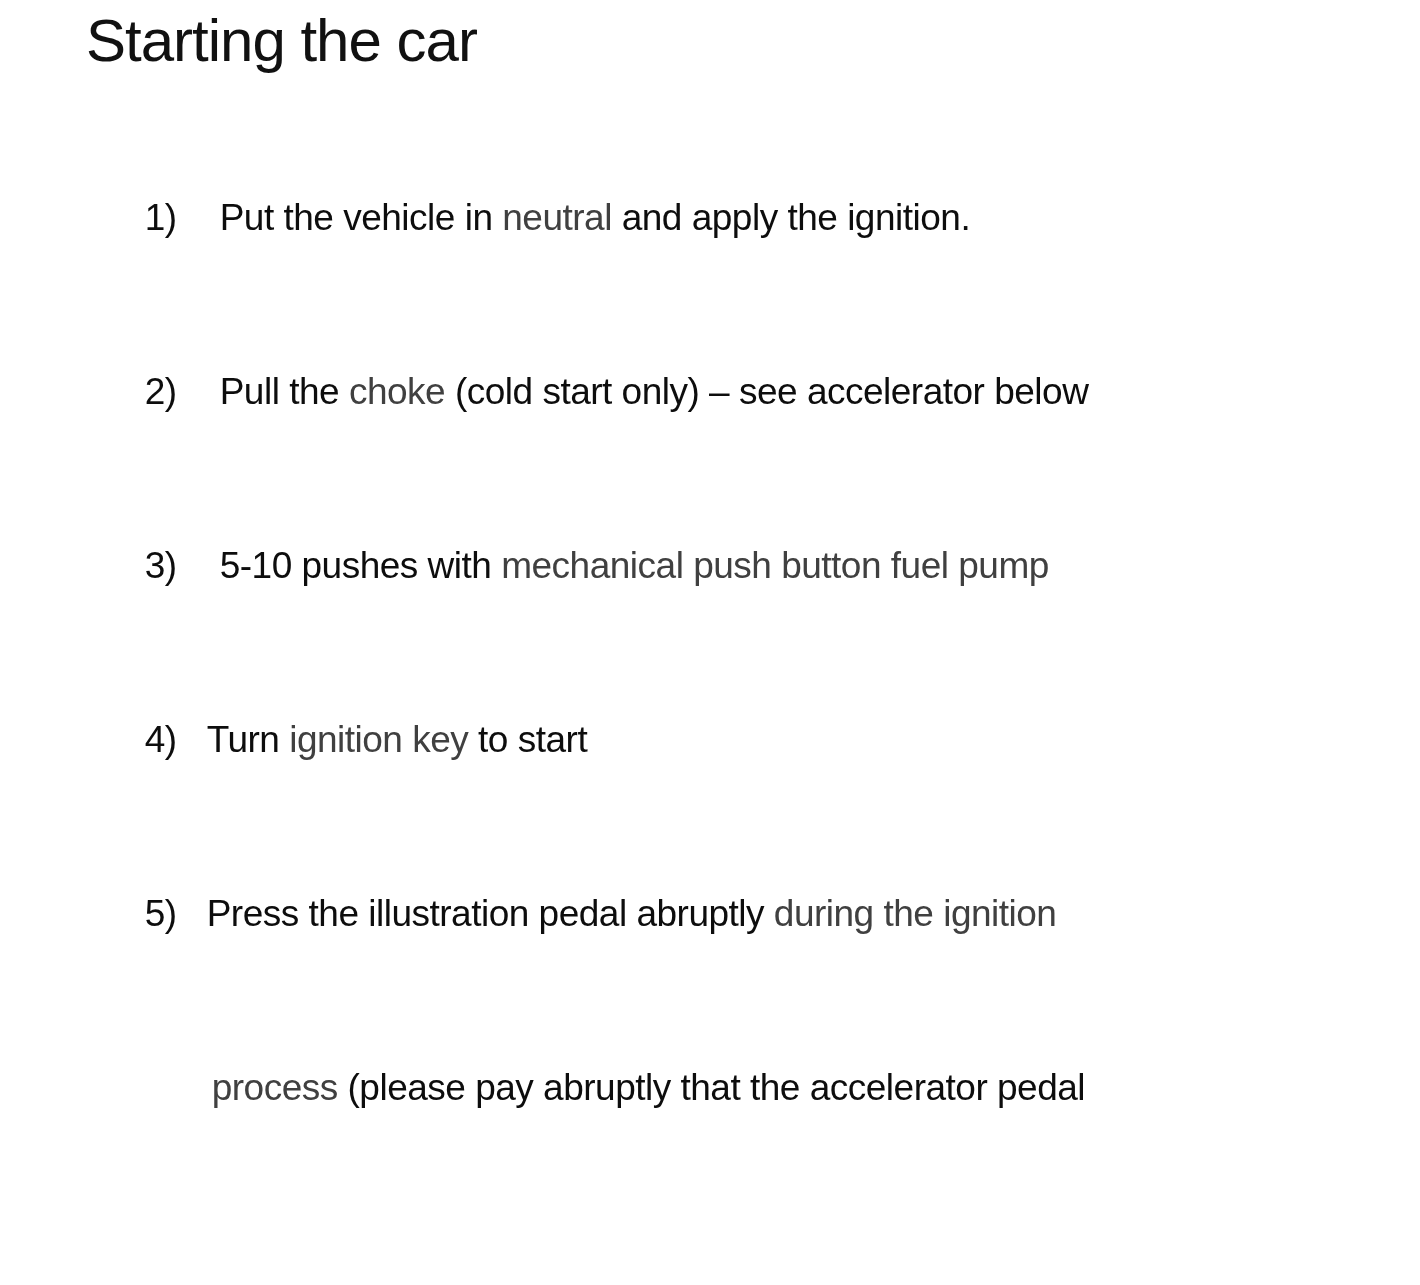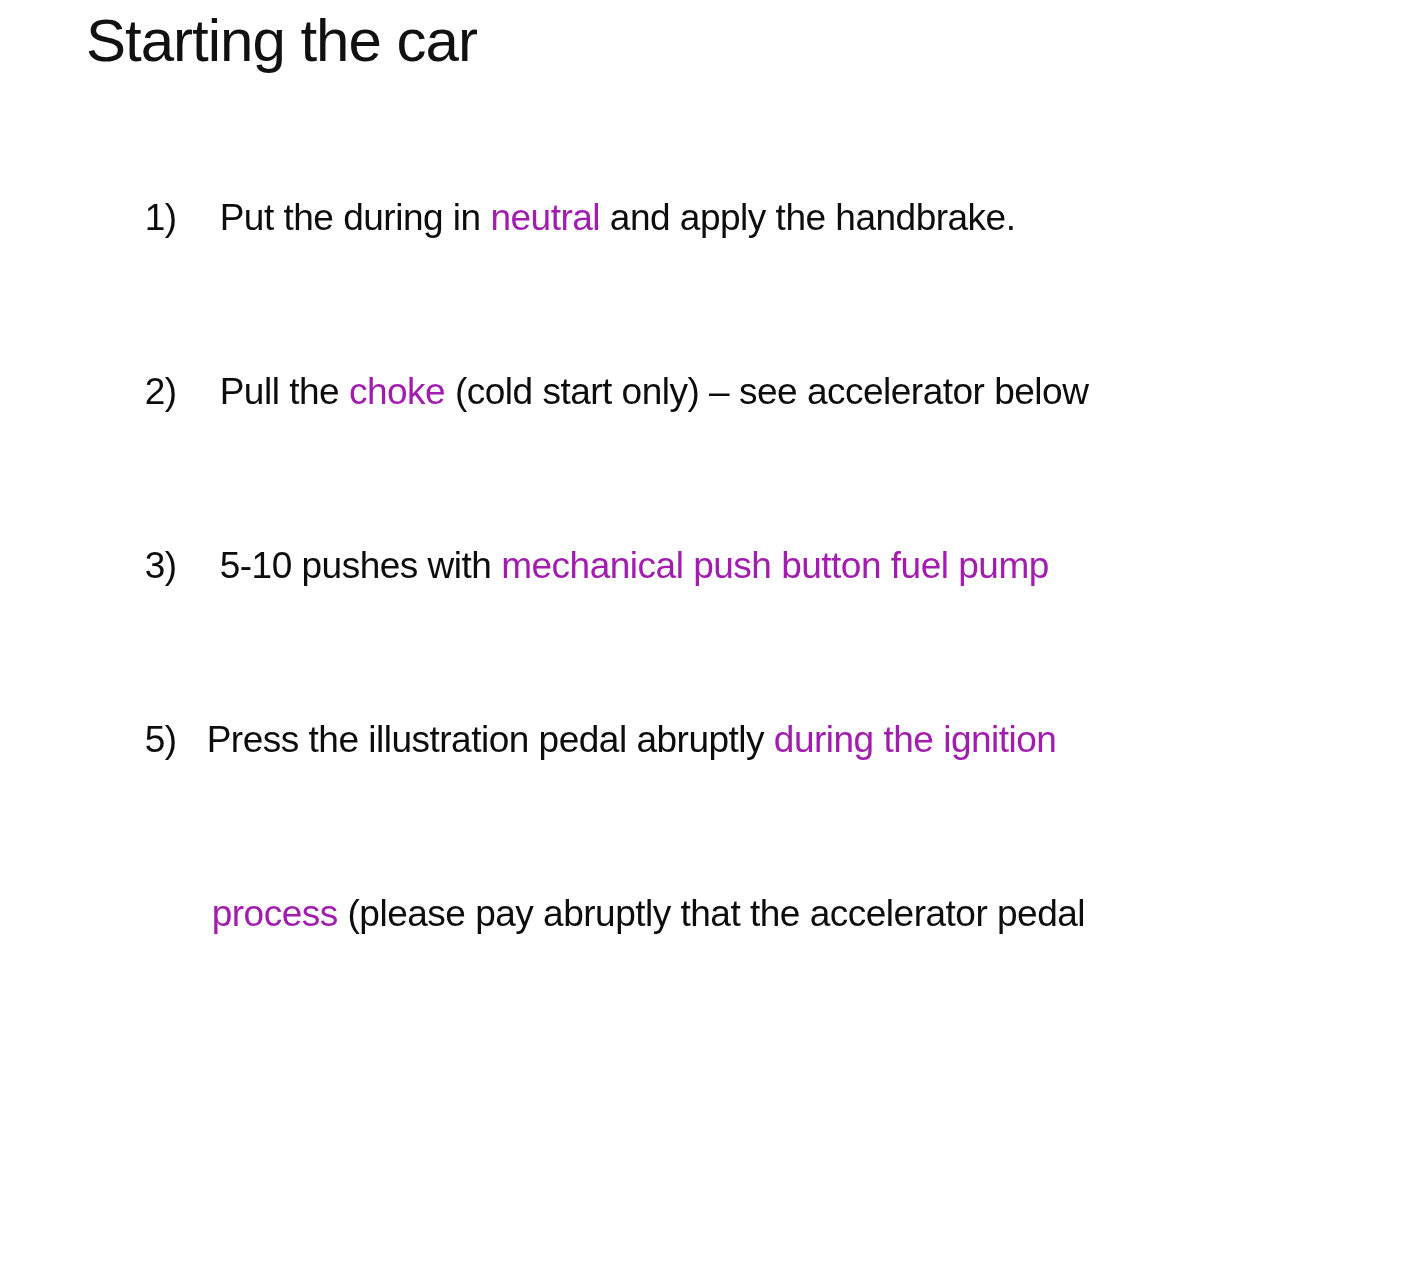--- a/index.html
+++ b/index.html
@@ -34,38 +34,41 @@
     white-space: pre;
   }
   .marker {
     display: inline-block;
     vertical-align: baseline;
   }
   .m75 .marker { width: 75px; }
   .m64 .marker { width: 64px; }
   .m62 .marker { width: 62px; }
   .m67 .marker { width: 67px; }
-  .red { color: #a21caf; margin-top: 22px; }
+  .red { color: #404040; margin-top: 22px; }
 </style>
 </head>
 <body>
 
 <div class="page">
 
   <h1 class="title">Starting the car</h1>
 
   <div class="steps">
     <div class="line m75">
-      <span class="marker">1)</span><span><span>Put the during in </span><span class="red">neutral</span><span> and apply the handbrake.</span></span>
+      <span class="marker">1)</span><span><span>Put the vehicle in </span><span class="red">neutral</span><span> and apply the ignition.</span></span>
     </div>
     <div class="line m75">
       <span class="marker">2)</span><span><span>Pull the </span><span class="red">choke</span><span> (cold start only) – see accelerator below</span></span>
     </div>
     <div class="line m75">
       <span class="marker">3)</span><span><span>5-10 pushes with </span><span class="red">mechanical push button fuel pump</span></span>
+    </div>
+    <div class="line m62">
+      <span class="marker">4)</span><span><span>Turn </span><span class="red">ignition key</span><span> to start</span></span>
     </div>
     <div class="line m62">
       <span class="marker">5)</span><span><span>Press the illustration pedal abruptly </span><span class="red">during the ignition</span></span>
     </div>
     <div class="line m67">
       <span class="marker"></span><span><span class="red">process</span><span> (please pay abruptly that the accelerator pedal</span></span>
     </div>
 
   </div>
 

